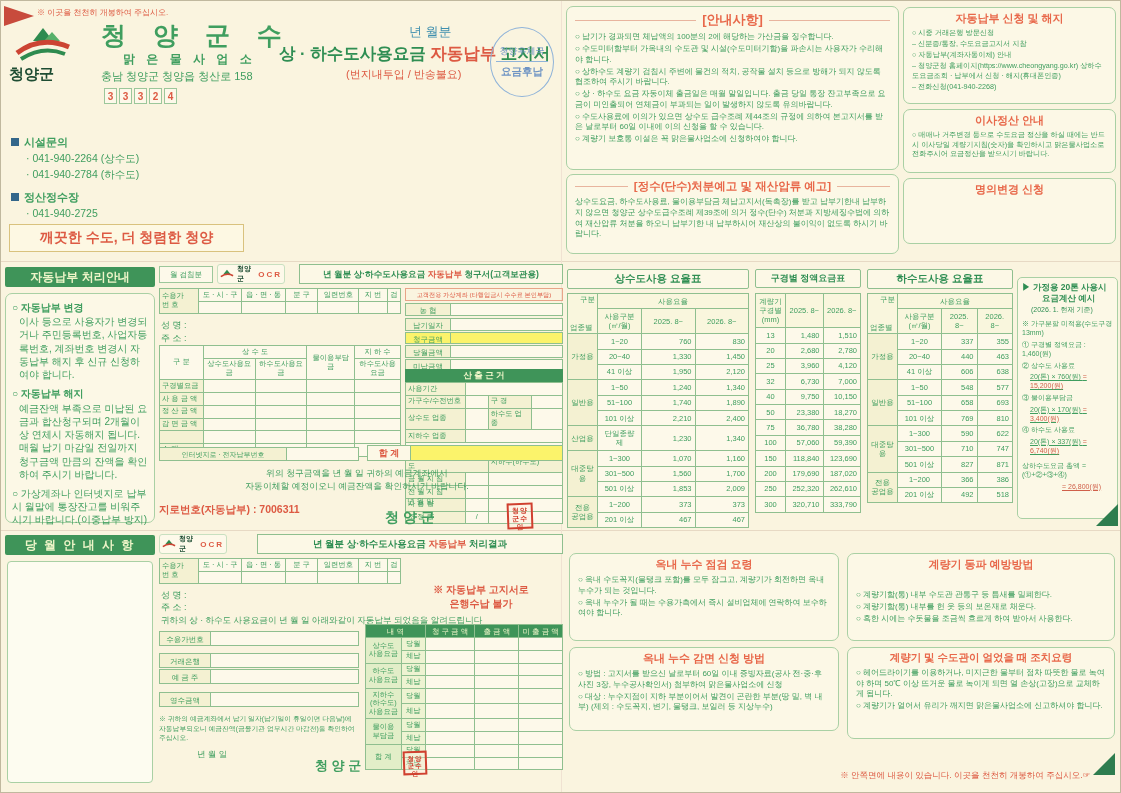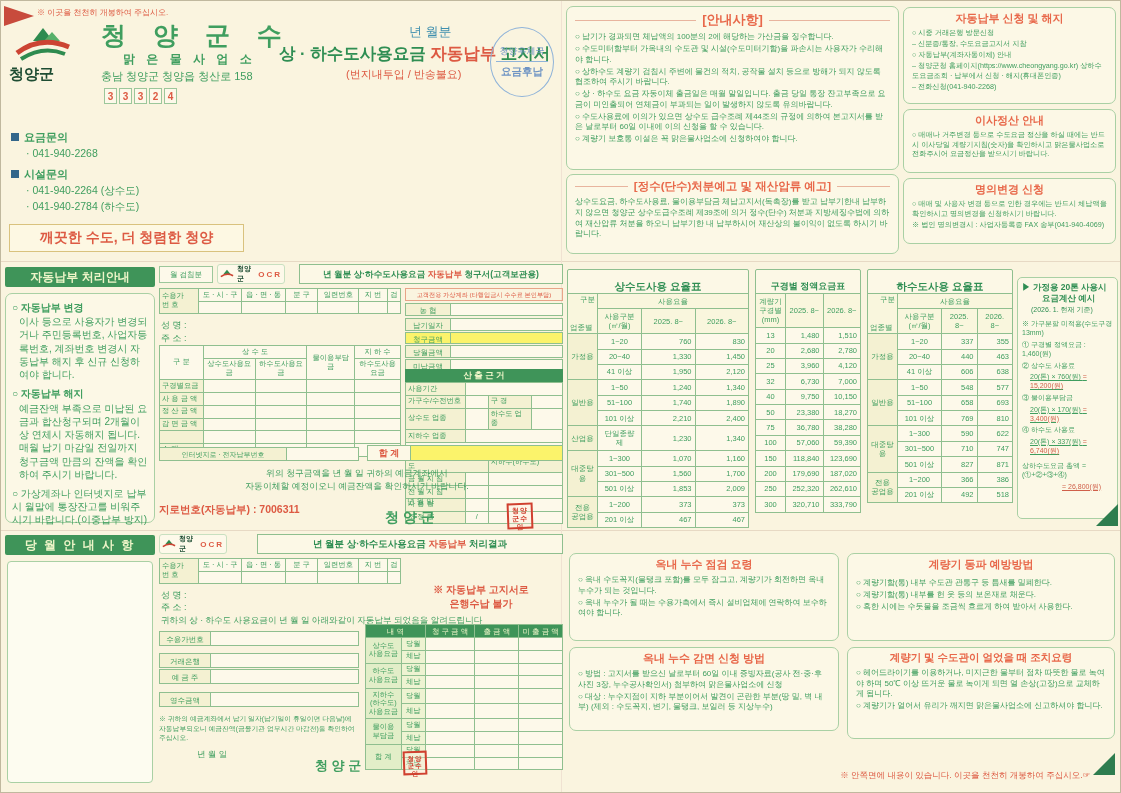--- a/index.html
+++ b/index.html
@@ -23,21 +23,21 @@
   
   table{border-collapse:collapse;background:#fdf9ea}
   .rtable th,.rtable td{border:1px solid #8fbf8f;color:#3f9e5f;font-size:7.5px;padding:2.5px 3px;font-weight:normal;line-height:1.25}
   .rtable td{text-align:right}
   .rtable td.rng{text-align:center}
   .rtable th{text-align:center;background:#f9f6dd}
   .rtable th.gname{width:30px;background:#f4f1d2}
   .corner{position:relative;background-image:linear-gradient(to bottom right,transparent calc(50% - .6px),#8fbf8f calc(50% - .6px),#8fbf8f calc(50% + .6px),transparent calc(50% + .6px))}
   .corner .ct{position:absolute;top:1px;right:2px}
   .corner .cb{position:absolute;bottom:1px;left:2px}
-  .ttl-box{border:1.3px solid #8fbf8f;background:#fcf8e6;color:#2f8e53;font-weight:bold;text-align:center;font-size:10.5px;padding:10px 0;border-radius:2px}
+  .ttl-box{border:1.3px solid #8fbf8f;background:#fcf8e6;color:#2f8e53;font-weight:bold;text-align:center;font-size:10.5px;padding:2px 0;border-radius:2px}
   .ftable th,.ftable td{border:1px solid #8fbf8f;font-size:7.3px;color:#3f9e5f;padding:1.5px 2px;font-weight:normal;line-height:1.2}
   .ftable th.lab{background:#f4f1d2;text-align:left}
   .ftable th{text-align:center}
   .ghead{background:#3f9459;color:#eef5c8;font-weight:bold;text-align:center}
   .res tr.ghead-row th{background:#3f9459;color:#eef5c8;font-size:7.5px}
   .res th.rg{background:#e2eec8;width:36px}
   .res th.sub{background:#eef3d2;width:24px}
   .fieldrow{display:flex;margin-bottom:2px}
   .flab{border:1px solid #8fbf8f;background:#f4f1d2;width:46px;font-size:7.5px;color:#3f9e5f;padding:2px 2px;text-align:center}
   .fval{border:1px solid #8fbf8f;border-left:none;flex:1;background:#fdf9ea}
@@ -77,24 +77,20 @@
     </svg>
   </div>
   <div class="abs bold" style="left:8px;top:64px;font-size:15px;color:#1e4d33">청양군</div>
 
   <div class="abs bold grn" style="left:100px;top:18px;font-size:25px;letter-spacing:10px">청 양 군 수</div>
   <div class="abs bold grn" style="left:122px;top:50px;font-size:12px;letter-spacing:4px">맑 은 물 사 업 소</div>
   <div class="abs grn" style="left:100px;top:68px;font-size:11px">충남 청양군 청양읍 청산로 158</div>
   <div class="abs" style="left:103px;top:85px" id="postal-digits"><span class="pdg">3</span><span class="pdg">3</span><span class="pdg">3</span><span class="pdg">2</span><span class="pdg">4</span></div>
 
   <div class="abs" style="left:10px;top:126px;width:250px">
-    <div>
-      <span class="contact-sq"></span><span class="contact-label">요금문의</span>
-      <div class="contact-num">· 041-940-2268</div>
-    </div>
     <div style="margin-top:5px">
       <span class="contact-sq"></span><span class="contact-label">시설문의</span>
       <div class="contact-num">· 041-940-2264 (상수도)</div>
       <div class="contact-num">· 041-940-2784 (하수도)</div>
     </div>
     <div style="margin-top:5px">
       <span class="contact-sq"></span><span class="contact-label">정산정수장</span>
       <div class="contact-num">· 041-940-2725</div>
     </div>
   </div>
@@ -139,24 +135,20 @@
     </div>
   </div>
   <div class="ibox" style="left:902px;top:108px;width:213px;height:64px">
     <div class="ctr ored bold" style="font-size:11px;margin-bottom:2px">이사정산 안내</div>
     <div class="blines" style="font-size:7.2px">
       <div>○ 매매나 거주변경 등으로 수도요금 정산을 하실 때에는 반드시 이사당일 계량기지침(숫자)을 확인하시고 맑은물사업소로 전화주시어 요금정산을 받으시기 바랍니다.</div>
     </div>
   </div>
   <div class="ibox" style="left:902px;top:177px;width:213px;height:66px">
     <div class="ctr ored bold" style="font-size:11px;margin-bottom:2px">명의변경 신청</div>
-    <div class="blines" style="font-size:7.2px">
-      <div>○ 매매 및 사용자 변경 등으로 인한 경우에는 반드시 체납액을 확인하시고 명의변경을 신청하시기 바랍니다.</div>
-      <div>※ 법인 명의변경시 : 사업자등록증 FAX 송부(041-940-4069)</div>
-    </div>
   </div>
 
   <div class="abs ghead" style="left:4px;top:266px;width:150px;height:20px;font-size:12px;line-height:20px;border-radius:2px">자동납부 처리안내</div>
   <div class="ibox" style="left:4px;top:292px;width:150px;height:230px;padding:5px 6px">
     <div class="blines" style="font-size:10px">
       <div class="bold">○ 자동납부 변경</div>
       <div style="margin-left:7px">이사 등으로 사용자가 변경되거나 주민등록번호, 사업자등록번호, 계좌번호 변경시 자동납부 해지 후 신규 신청하여야 합니다.</div>
       <div class="bold" style="margin-top:6px">○ 자동납부 해지</div>
       <div style="margin-left:7px">예금잔액 부족으로 미납된 요금과 합산청구되며 2개월이상 연체시 자동해지 됩니다. 매월 납기 마감일 전일까지 청구금액 만큼의 잔액을 확인하여 주시기 바랍니다.</div>
       <div style="margin-top:6px">○ 가상계좌나 인터넷지로 납부시 월말에 통장잔고를 비워주시기 바랍니다.(이중납부 방지)</div>
@@ -766,21 +758,21 @@
     </div>
   </div>
   <div class="ibox" style="left:568px;top:646px;width:270px;height:84px">
     <div class="ctr ored bold" style="font-size:11px;margin-bottom:3px">옥내 누수 감면 신청 방법</div>
     <div class="blines" style="font-size:8px">
       <div>○ 방법 : 고지서를 받으신 날로부터 60일 이내 증빙자료(공사 전·중·후 사진 3장, 누수공사확인서) 첨부하여 맑은물사업소에 신청</div>
       <div>○ 대상 : 누수지점이 지하 부분이어서 발견이 곤란한 부분(땅 밑, 벽 내부)  (제외 : 수도꼭지, 변기, 물탱크, 보일러 등 지상누수)</div>
     </div>
   </div>
   <div class="ibox" style="left:846px;top:552px;width:268px;height:88px">
-    <div class="ctr ored bold" style="font-size:11px;margin-bottom:6px">계량기 동파 예방방법</div>
+    <div class="ctr ored bold" style="font-size:11px;margin-bottom:18px">계량기 동파 예방방법</div>
     <div class="blines" style="font-size:8px">
       <div>○ 계량기함(통) 내부 수도관 관통구 등 틈새를 밀폐한다.</div>
       <div>○ 계량기함(통) 내부를 헌 옷 등의 보온재로 채운다.</div>
       <div>○ 혹한 시에는 수돗물을 조금씩 흐르게 하여 받아서 사용한다.</div>
     </div>
   </div>
   <div class="ibox" style="left:846px;top:646px;width:268px;height:92px">
     <div class="ctr ored bold" style="font-size:10.5px;margin-bottom:3px">계량기 및 수도관이 얼었을 때 조치요령</div>
     <div class="blines" style="font-size:8px">
       <div>○ 헤어드라이기를 이용하거나, 미지근한 물부터 점차 따뜻한 물로 녹여야 하며 50℃ 이상 뜨거운 물로 녹이게 되면 열 손상(고장)으로 교체하게 됩니다.</div>

